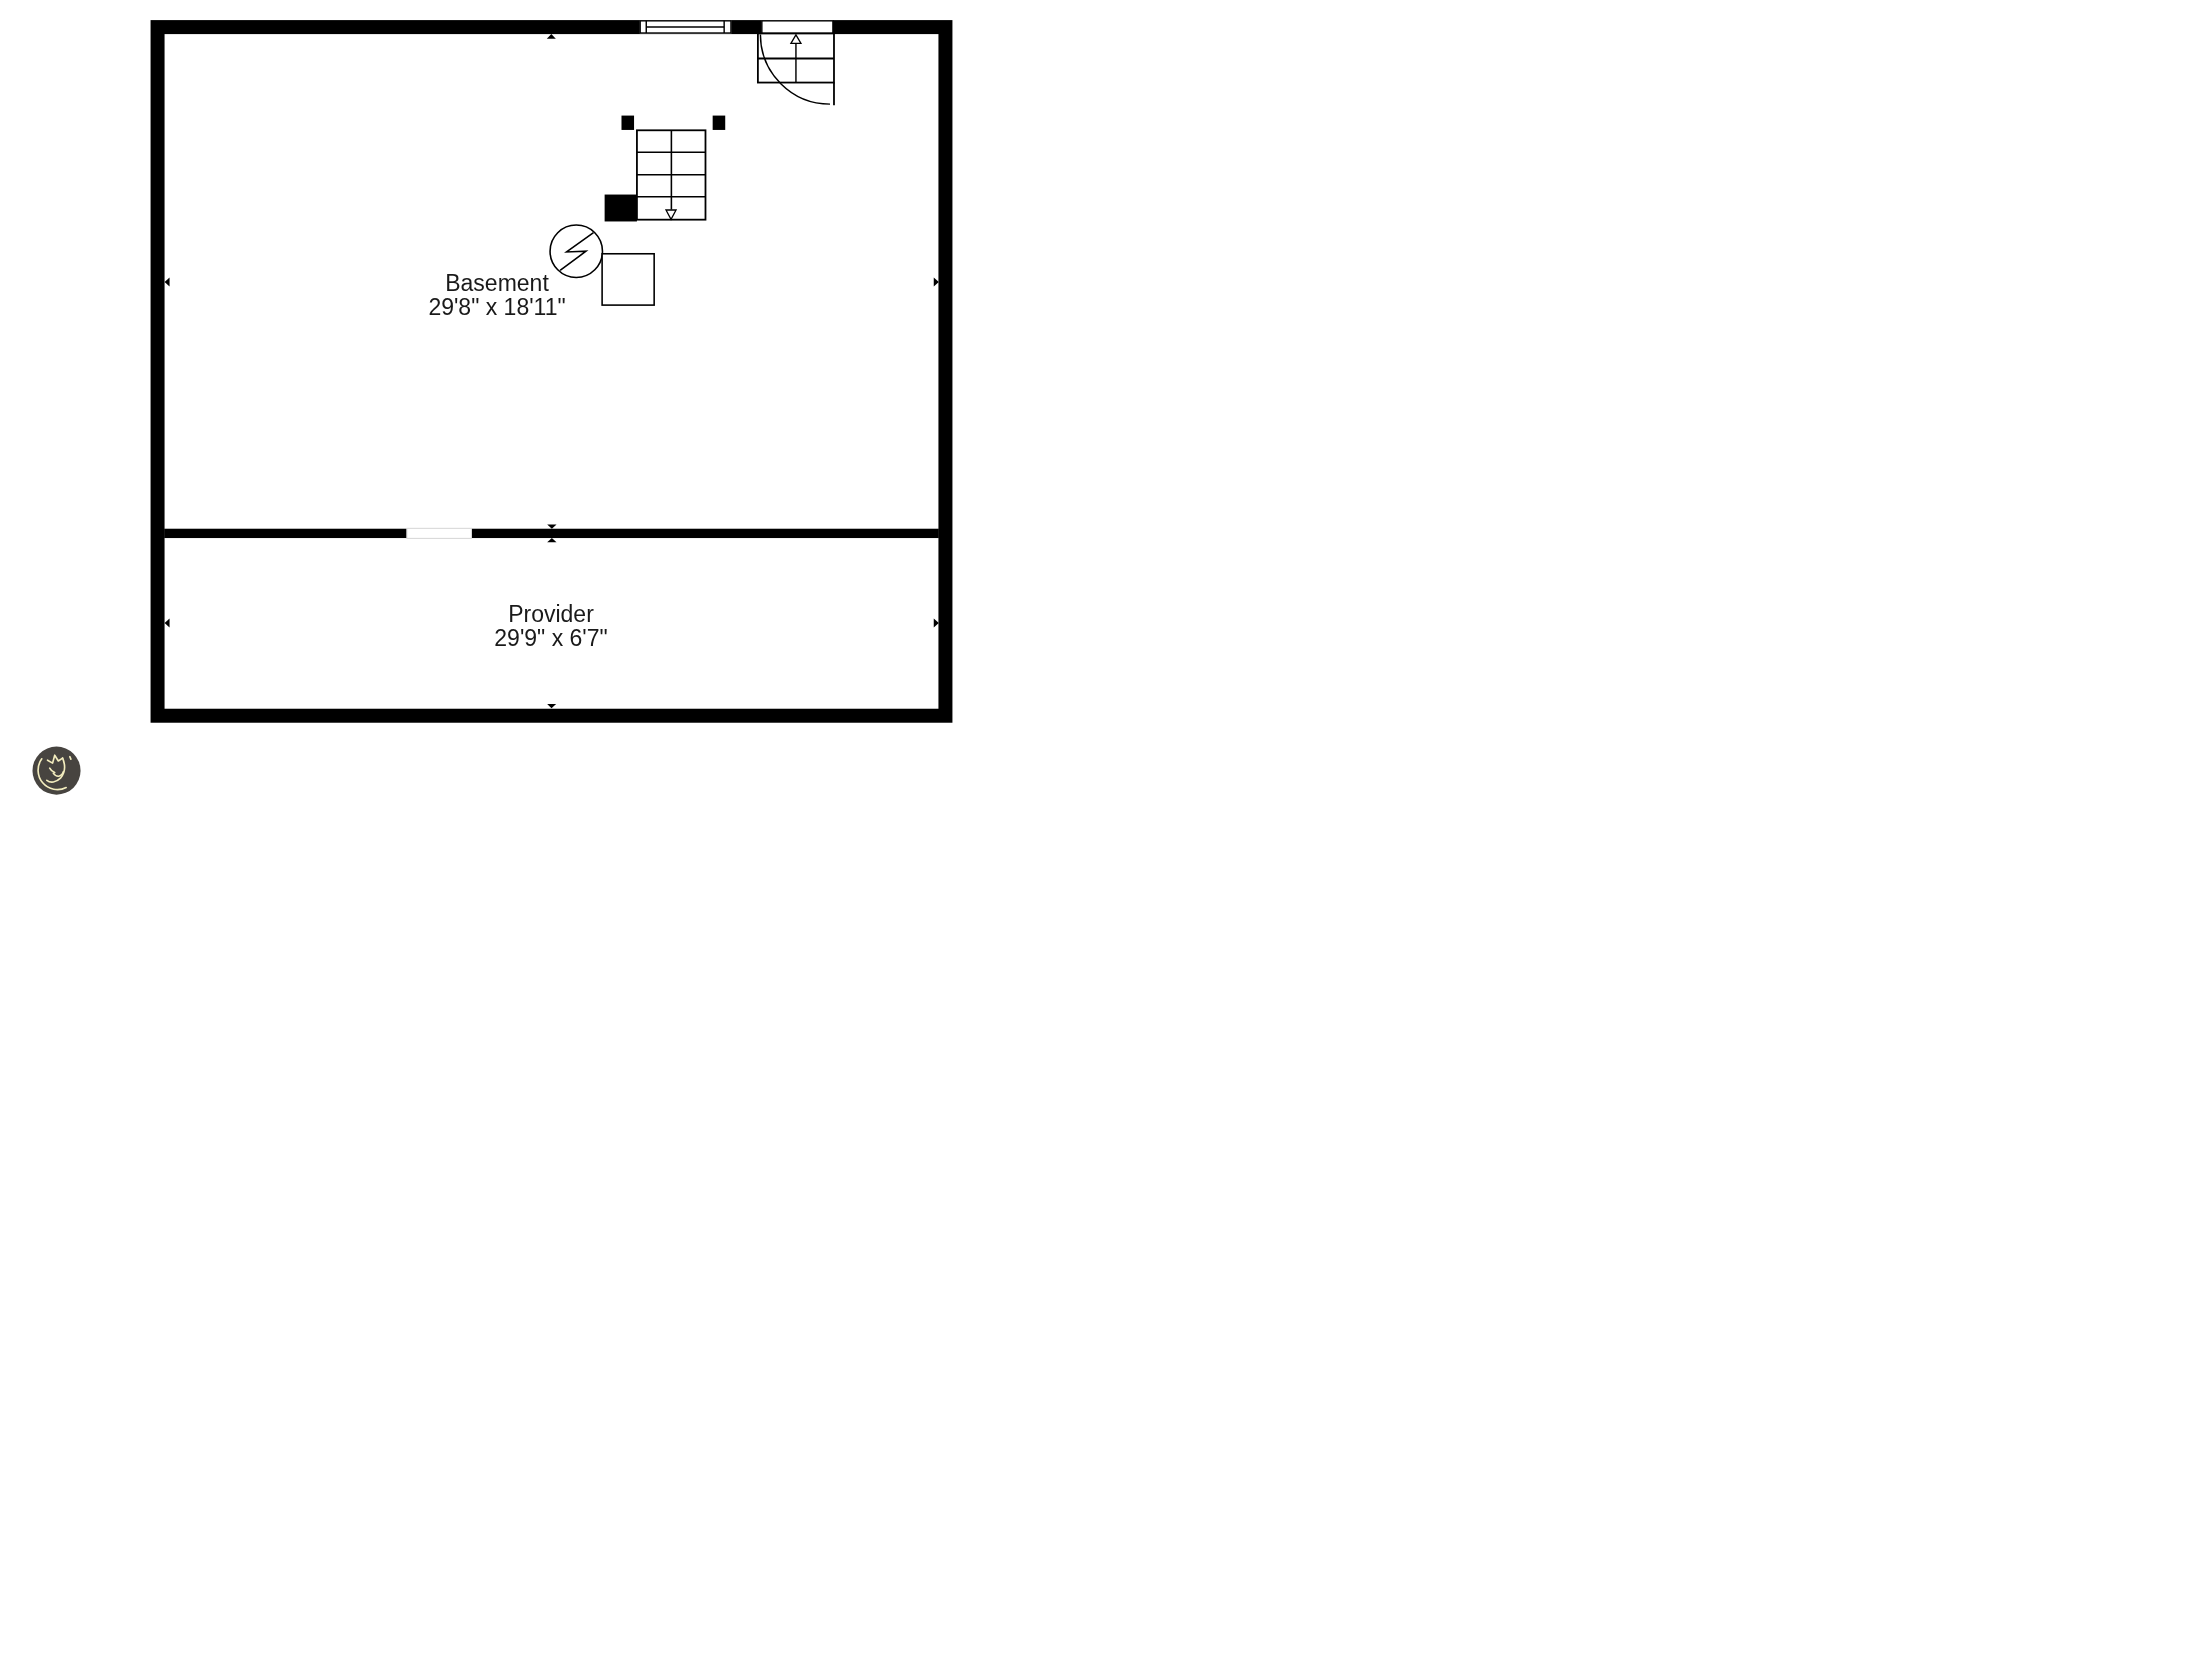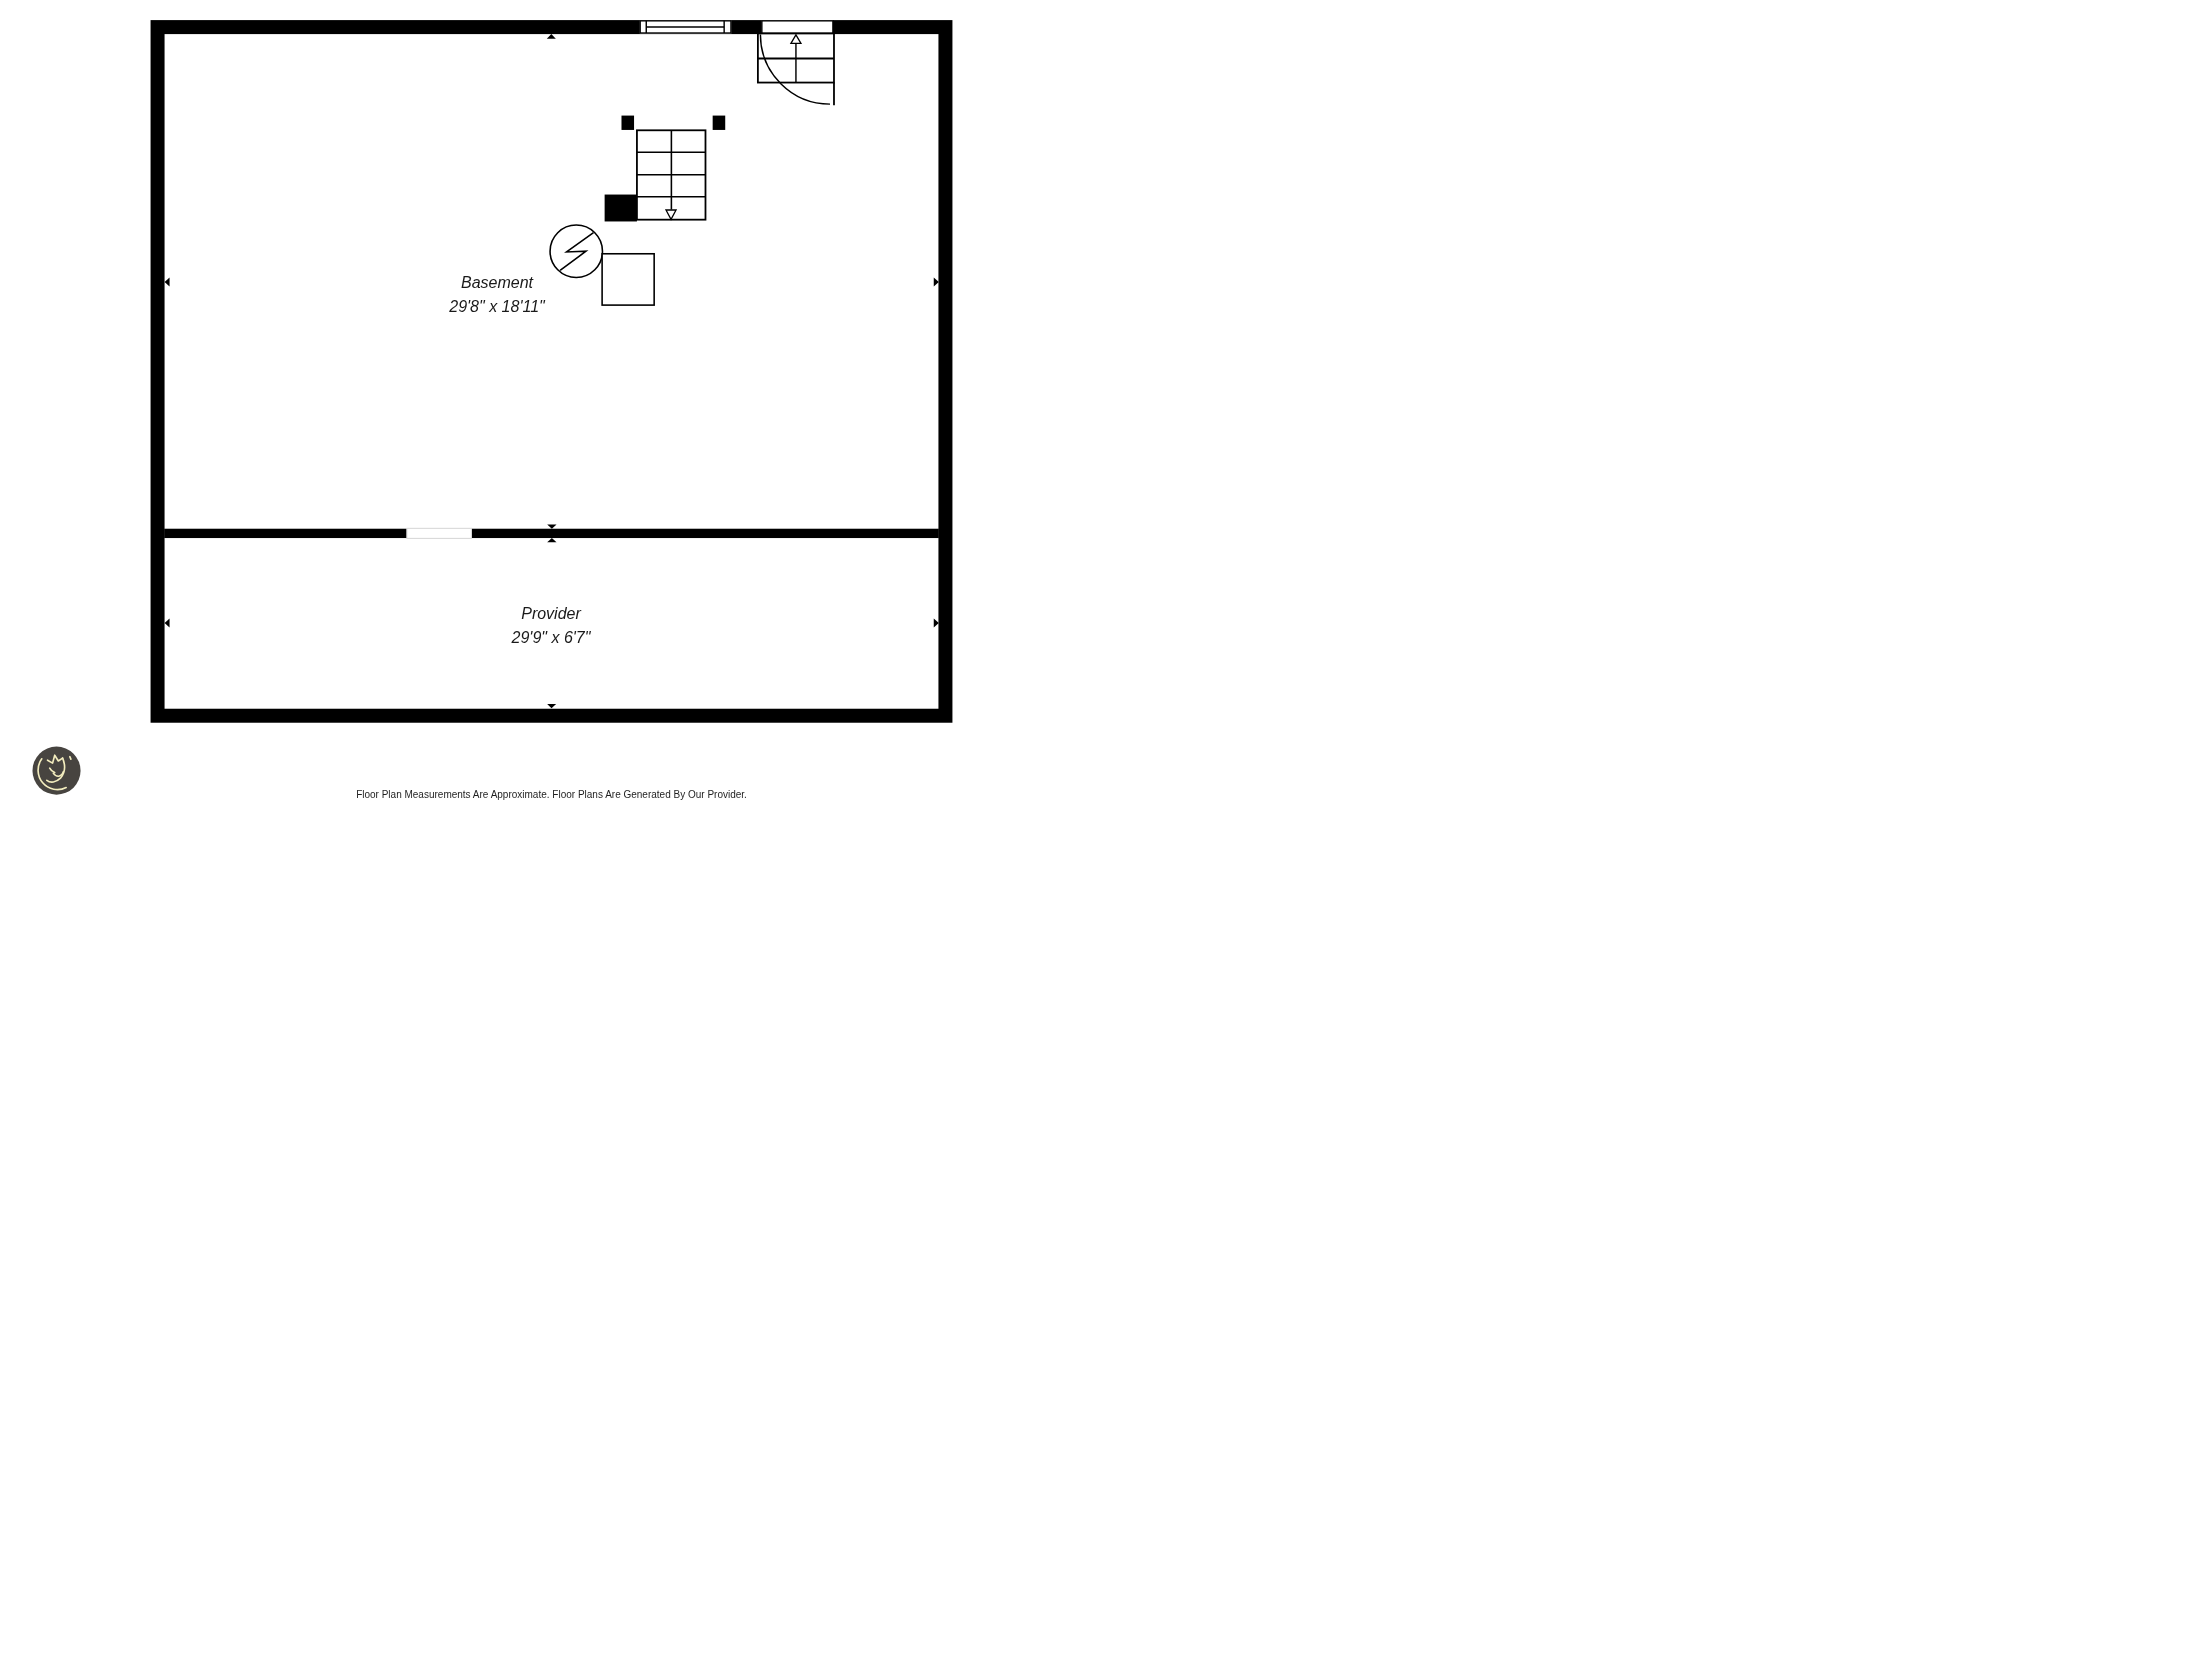--- a/index.html
+++ b/index.html
@@ -3,21 +3,21 @@
 <meta charset="utf-8">
 <style>
   html,body{margin:0;padding:0;background:#ffffff;}
   #stage{
     position:relative;width:1103px;height:827px;background:#ffffff;overflow:hidden;
     font-family:"Liberation Sans", sans-serif;
   }
   #plan-svg{position:absolute;left:0;top:0;}
   .room-label{
     position:absolute;transform:translateX(-50%);
-    text-align:center;color:#1a1a1a;font-size:16px;line-height:24.4px;white-space:nowrap;font-style:italic;
+    text-align:center;color:#1a1a1a;font-size:23px;line-height:24.4px;white-space:nowrap;
   }
   .disclaimer{
     position:absolute;left:0;right:0;top:788px;text-align:center;
     color:#1f1f1f;font-size:10px;line-height:14.4px;
   }
 </style>
 </head>
 <body>
 
 <div id="stage">
@@ -101,16 +101,15 @@
   <div class="room-label" style="left:497px;top:271px;">
     <div>Basement</div>
     <div>29'8" x 18'11"</div>
   </div>
 
   <div class="room-label" style="left:551px;top:602px;">
     <div>Provider</div>
     <div>29'9" x 6'7"</div>
   </div>
 
-  <div class="disclaimer">Floor Plan Measurements Are Approximate. Floor Plans Are Generated By Our Provider.</div>
 
 </div>
 
 
 </body></html>

